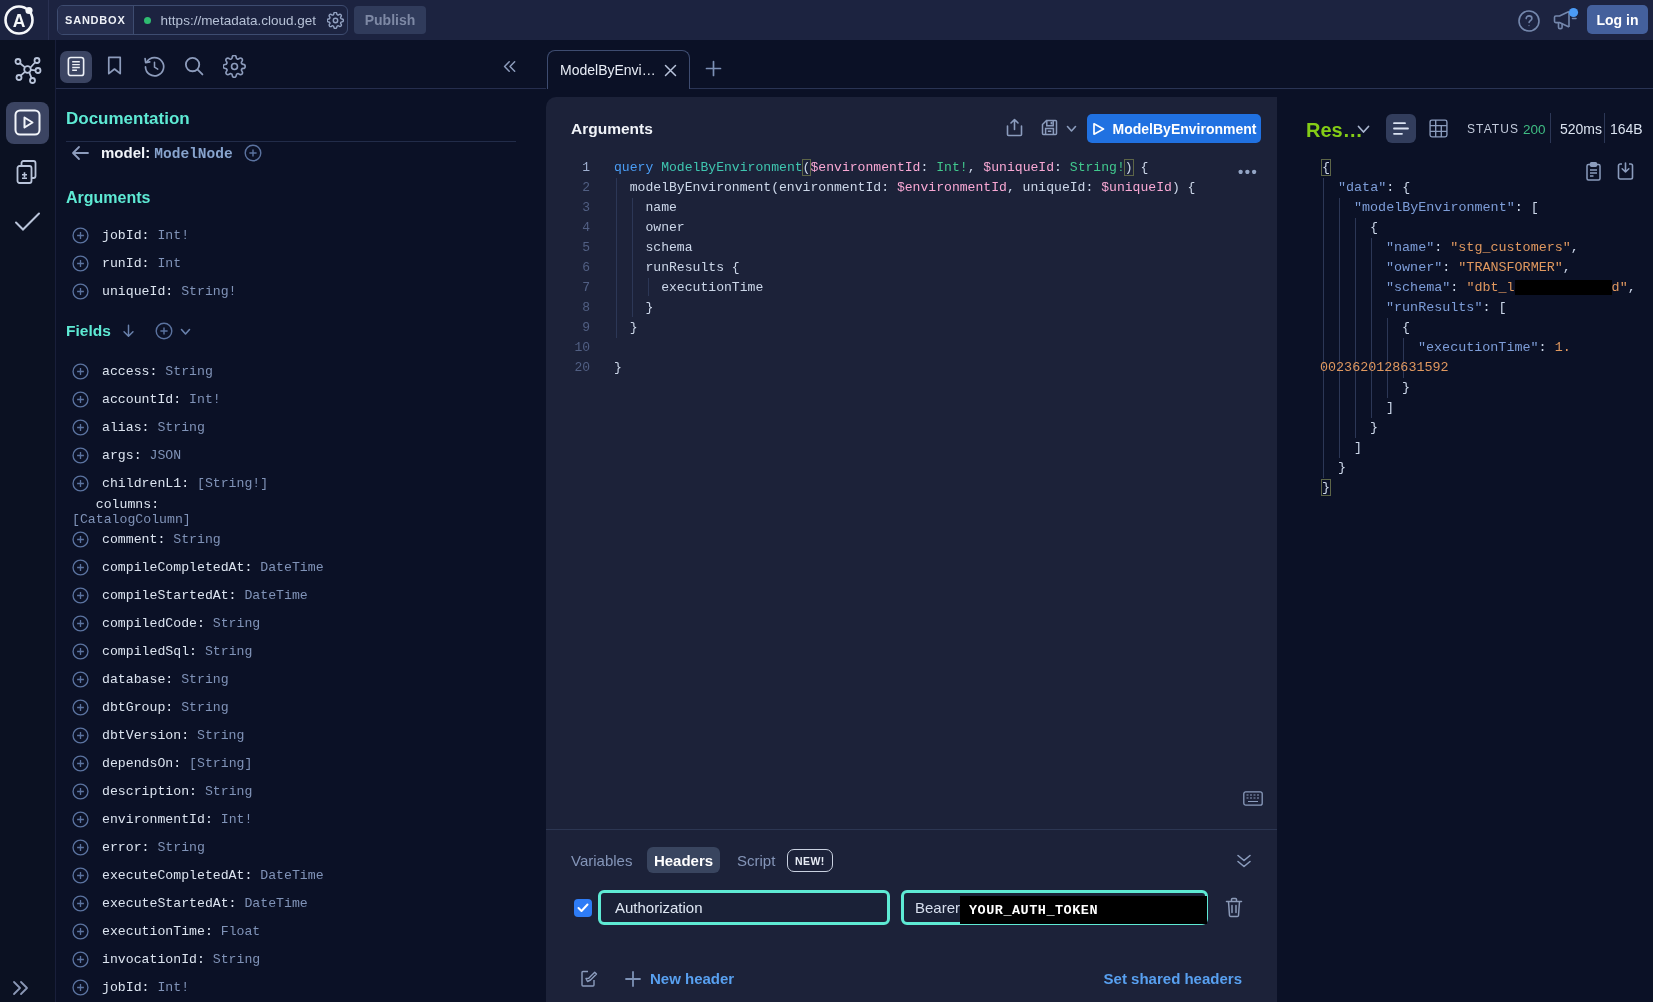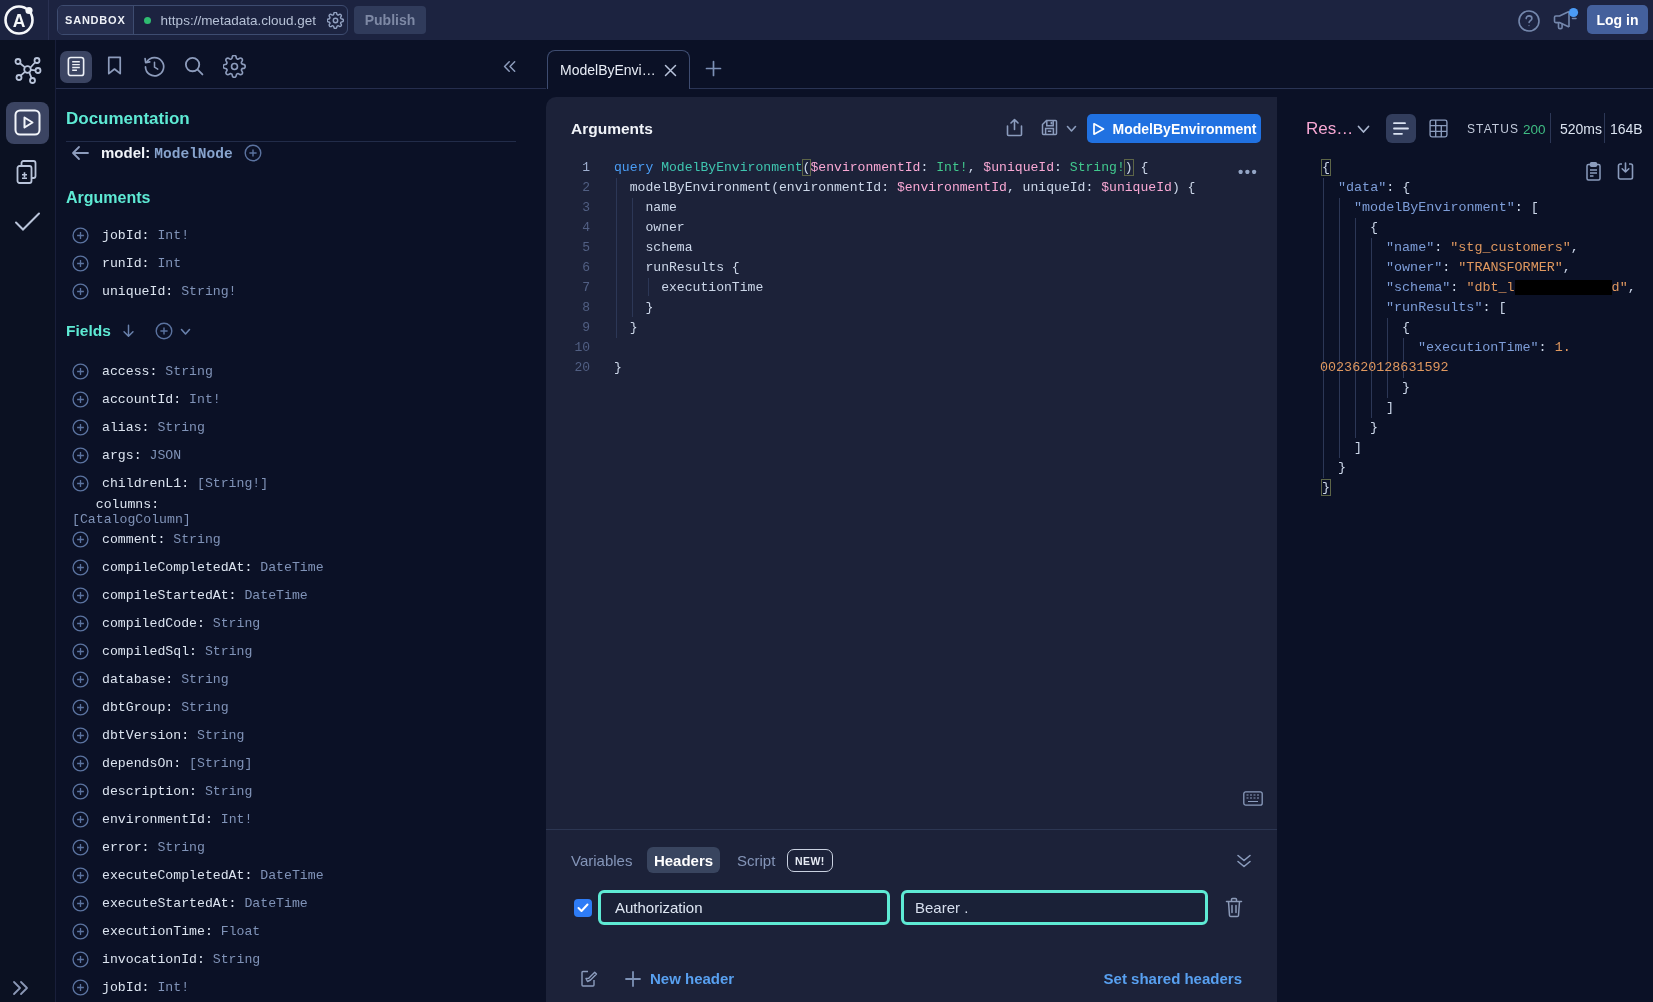--- a/index.html
+++ b/index.html
@@ -460,37 +460,40 @@
   <div class="abs" style="left:28px;top:802px;width:18px;height:18px;background:#2e7cf6;border-radius:4px;">
     <svg style="position:absolute;left:3px;top:4px;" width="12" height="10" viewBox="0 0 12 10" fill="none" stroke="#fff" stroke-width="2">
         <path d="M1.5 5l3 3 6-6.5" stroke-linecap="round" stroke-linejoin="round"></path>
       </svg>
   </div>
   <div class="hinput" style="left:52px;top:793px;width:292px;">
       <span style="color:#dfe7f3;font-size:15px;margin-left:14px;">Authorization</span>
     </div>
   <div class="hinput" style="left:355px;top:793px;width:307px;">
     <span style="color:#d7dfee;font-size:15px;margin-left:11px;">Bearer .</span>
+    <div class="abs" style="left:56px;top:3px;width:247px;height:28px;background:#000;display:flex;align-items:center;">
+      <span class="mono" style="color:#fff;font-size:13.5px;font-weight:bold;margin-left:9px;letter-spacing:0.5px;">YOUR_AUTH_TOKEN</span>
+    </div>
   </div>
   <svg class="abs" style="left:679px;top:800px;" width="18" height="21" viewBox="0 0 18 21" fill="none" stroke="#8b9ab8" stroke-width="1.5">
     <path d="M1.5 4.5h15M6.5 4.5v-2a1 1 0 0 1 1-1h3a1 1 0 0 1 1 1v2M3.5 4.5l1 14a1.2 1.2 0 0 0 1.2 1h6.6a1.2 1.2 0 0 0 1.2-1l1-14" stroke-linecap="round"></path>
     <path d="M7 8.5v7M11 8.5v7" stroke-linecap="round"></path>
   </svg>
   <svg class="abs" style="left:34px;top:872px;" width="19" height="19" viewBox="0 0 19 19" fill="none" stroke="#8b9cbd" stroke-width="1.4">
     <path d="M8 2.5H3a1 1 0 0 0-1 1V16a1 1 0 0 0 1 1h10a1 1 0 0 0 1-1v-5"></path>
     <path d="M6 9.5l1.5 3 3-1.5 6-6-1.8-1.8-6 6z" stroke-linejoin="round"></path>
   </svg>
   <svg class="abs" style="left:79px;top:874px;" width="16" height="16" viewBox="0 0 16 16" fill="none" stroke="#7d92b6" stroke-width="1.8">
       <path d="M8 1v14M1 8h14" stroke-linecap="round"></path>
     </svg>
   <div class="abs bluelink" style="left:104px;top:873px;">New header</div>
   <div class="abs bluelink" style="right:35px;top:873px;">Set shared headers</div>
 </div>
 <div id="resppanel">
-  <div class="abs" style="left:29px;top:30px;color:#f9a8d4;font-size:17px;font-weight:normal;">Res…</div>
+  <div class="abs" style="left:29px;top:30px;color:#84cc16;font-size:20px;font-weight:bold;">Res…</div>
   <svg class="abs" style="left:80px;top:36px;" width="13" height="9" viewBox="0 0 13 9" fill="none" stroke="#aab7d0" stroke-width="1.7">
       <path d="M1.5 1.5l5 5.5 5-5.5" stroke-linecap="round" stroke-linejoin="round"></path>
     </svg>
   <div class="abs" style="left:109px;top:25px;width:30px;height:29px;background:#323d5c;border-radius:6px;"></div>
   <svg class="abs" style="left:116px;top:32px;" width="16" height="15" viewBox="0 0 16 15" fill="none" stroke="#dbe3f2" stroke-width="1.8">
     <path d="M1 2.2h11M1 7.5h14M1 12.8h8" stroke-linecap="round"></path>
   </svg>
   <svg class="abs" style="left:152px;top:30px;" width="19" height="19" viewBox="0 0 21 21" fill="none" stroke="#8b9cbd" stroke-width="1.5">
     <rect x="1.2" y="1.2" width="18.6" height="18.6" rx="2"></rect>
     <path d="M1.2 7.4h18.6M1.2 13.6h18.6M7.4 1.2v18.6M13.6 7.4v12.4"></path>

